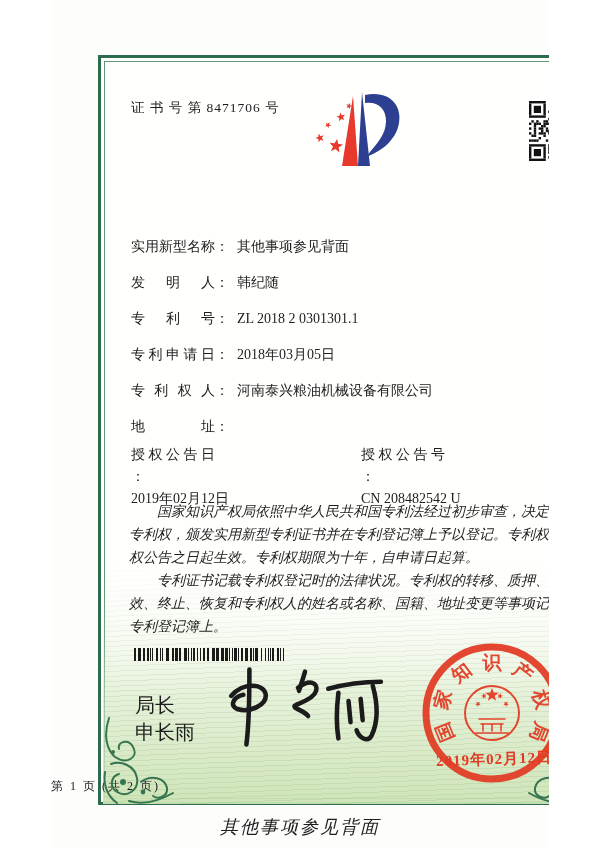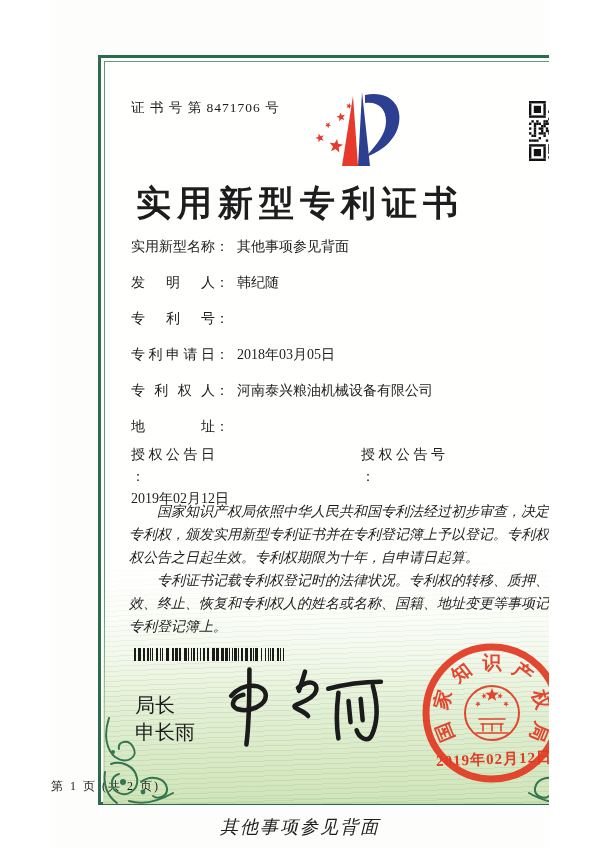--- a/index.html
+++ b/index.html
@@ -304,36 +304,36 @@
       <rect x="18" y="1" width="1" height="5" fill="#111"></rect>
       <rect x="24" y="1" width="1" height="5" fill="#111"></rect>
       <rect x="20" y="2" width="3" height="3" fill="#111"></rect>
       <rect x="0" y="18" width="7" height="1" fill="#111"></rect>
       <rect x="0" y="24" width="7" height="1" fill="#111"></rect>
       <rect x="0" y="19" width="1" height="5" fill="#111"></rect>
       <rect x="6" y="19" width="1" height="5" fill="#111"></rect>
       <rect x="2" y="20" width="3" height="3" fill="#111"></rect>
     </svg>
 
-  <div class="title">实用新型专利证书</div>
 
   <div class="fields">
     <div class="frow">
       <span class="flabel">实用新型名称</span>
         <span class="fcolon">：</span>
         <span class="fvalue">其他事项参见背面</span>
     </div>
     <div class="frow">
       <span class="flabel">发明人</span>
         <span class="fcolon">：</span>
         <span class="fvalue">韩纪随</span>
     </div>
     <div class="frow">
       <span class="flabel">专利号</span>
         <span class="fcolon">：</span>
+        <span class="fvalue">ZL 2018 2 0301301.1</span>
     </div>
     <div class="frow">
       <span class="flabel">专利申请日</span>
         <span class="fcolon">：</span>
         <span class="fvalue">2018年03月05日</span>
     </div>
     <div class="frow">
       <span class="flabel">专利权人</span>
         <span class="fcolon">：</span>
         <span class="fvalue">河南泰兴粮油机械设备有限公司</span>
@@ -344,20 +344,21 @@
     </div>
     <div class="frow double">
       <span class="pair first">
         <span class="flabel">授权公告日</span>
           <span class="fcolon">：</span>
           <span>2019年02月12日</span>
       </span>
       <span class="pair">
         <span class="flabel">授权公告号</span>
           <span class="fcolon">：</span>
+          <span>CN 208482542 U</span>
       </span>
     </div>
   </div>
 
   <div class="paras">
     <p>国家知识产权局依照中华人民共和国专利法经过初步审查，决定授予专利权，颁发实用新型专利证书并在专利登记簿上予以登记。专利权自授权公告之日起生效。专利权期限为十年，自申请日起算。</p>
     <p>专利证书记载专利权登记时的法律状况。专利权的转移、质押、无效、终止、恢复和专利权人的姓名或名称、国籍、地址变更等事项记载在专利登记簿上。</p>
   </div>
 
   <svg class="barcode" id="barcode" viewBox="0 0 150 13" preserveAspectRatio="none">

